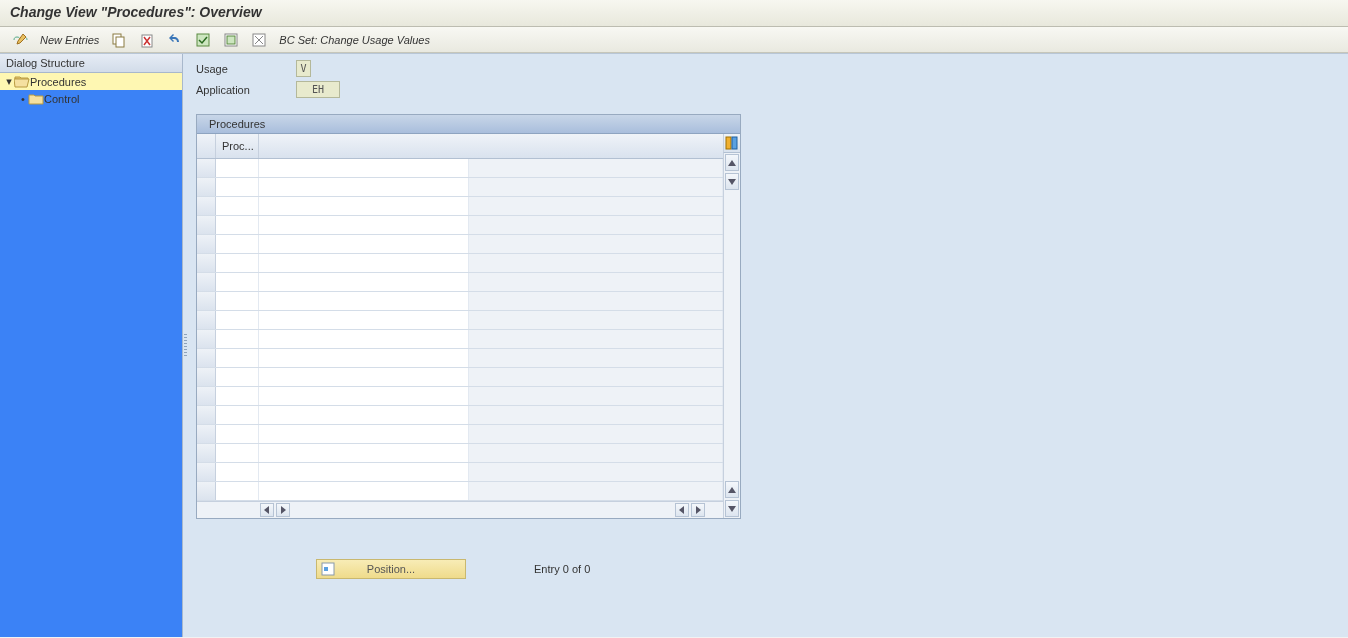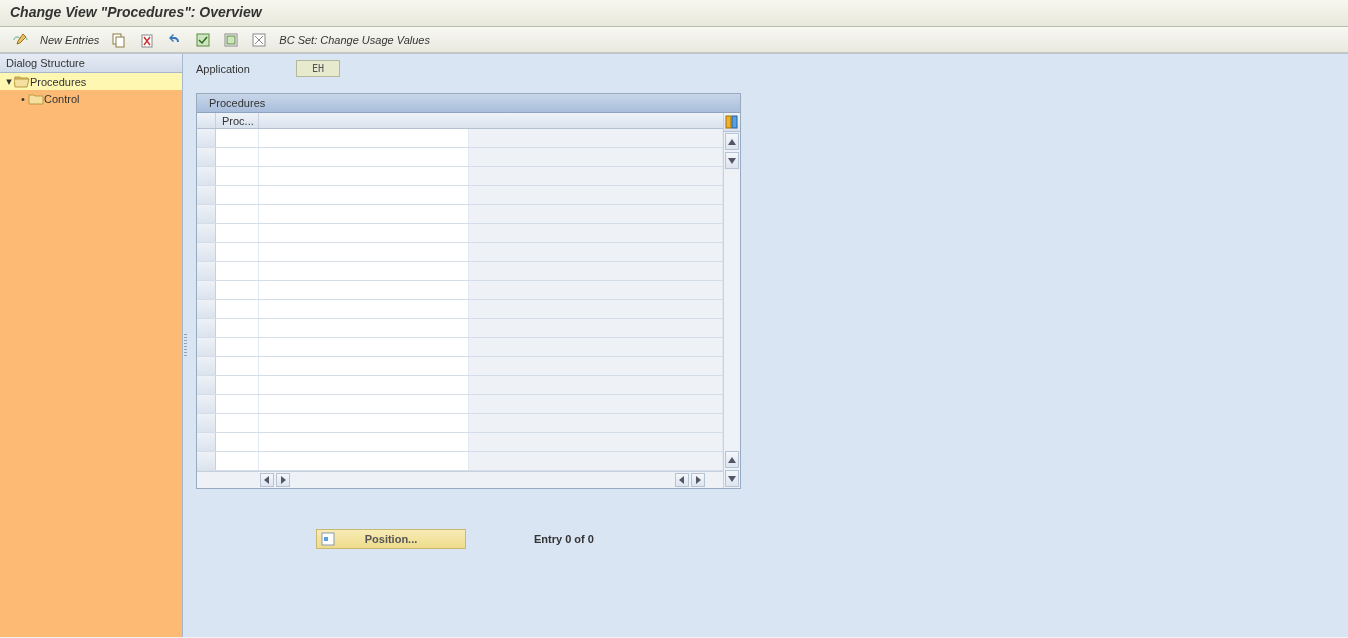--- a/index.html
+++ b/index.html
@@ -42,21 +42,21 @@
   }
   .ticon { display:inline-block; width:16px; height:16px; }
   .content {
     display: flex;
     background: #d9e5f2;
     height: calc(100% - 54px);
     border-top: 1px solid #b8c6d6;
   }
   .sidebar {
     width: 183px;
-    background: #fdba74;
+    background: #3b82f6;
     border-right: 1px solid #a8b8cc;
     position: relative;
   }
   .sidebar-header {
     background: linear-gradient(#e6ecf5,#d2dce9);
     border-bottom: 1px solid #a8b8cc;
     padding: 3px 6px;
     font-size: 11px;
     color: #333;
   }
@@ -108,21 +108,21 @@
     color:#333;
   }
   .table-grid {
     display:flex;
   }
   .table-body { flex:1; }
   .thead {
     display:flex;
     background: linear-gradient(#eff3f8,#d9e2ee);
     border-bottom:1px solid #b2c0d2;
-    height:16px;
+    height:25px;
     align-items:flex-end;
   }
   .th { border-right:1px solid #c6d0de; padding:0 6px; height:100%; display:flex; align-items:center; color:#333; }
   .rows { }
   .row { display:flex; height:19px; border-bottom:1px solid #d4dde8; }
   .row-sel { width:19px; background: linear-gradient(#eef2f7,#dbe3ee); border-right:1px solid #c6d0de; cursor:pointer;}
   .cell { border-right:1px solid #e3e9f1; background:#fff; }
   .cell.w1 { width:43px; }
   .cell.w2 { width:210px; }
   .cell.rest { flex:1; background:#eef2f7; }
@@ -157,21 +157,21 @@
   .hsb-btn {
     width:14px; height:14px;
     background:linear-gradient(#f4f7fb,#dde5ef);
     border:1px solid #b6c3d4;
     margin:0 1px; cursor:pointer;
     display:flex; align-items:center; justify-content:center;
   }
   .hsb-track { flex:1; }
   .footer-row {
     margin-top: 40px;
-    display:flex; align-items:center;font-weight:bold;
+    display:flex; align-items:center;
   }
   .position-btn {
     margin-left: 120px;
     width: 150px; height:20px;
     background: linear-gradient(#f8ecb6,#efdb8b);
     border:1px solid #c9b86f;
     display:flex; align-items:center; justify-content:center;
     cursor:pointer; color:#555;
     position: relative;
   }
@@ -277,20 +277,24 @@
         <span>Control</span>
       </div>
     </div>
   </div>
   <div class="splitter">
       <div class="splitter-grip"></div>
     </div>
 
   <div class="main">
     <div class="field-row">
+      <span class="field-label">Usage</span>
+      <span class="field-badge" style="width:15px">V</span>
+    </div>
+    <div class="field-row">
       <span class="field-label">Application</span>
       <span class="field-badge">EH</span>
     </div>
 
     <div class="table-container">
       <div class="table-title">Procedures</div>
       <div class="table-grid">
         <div class="table-body">
           <div class="thead">
             <div class="th" style="width:19px; padding:0;"></div>

